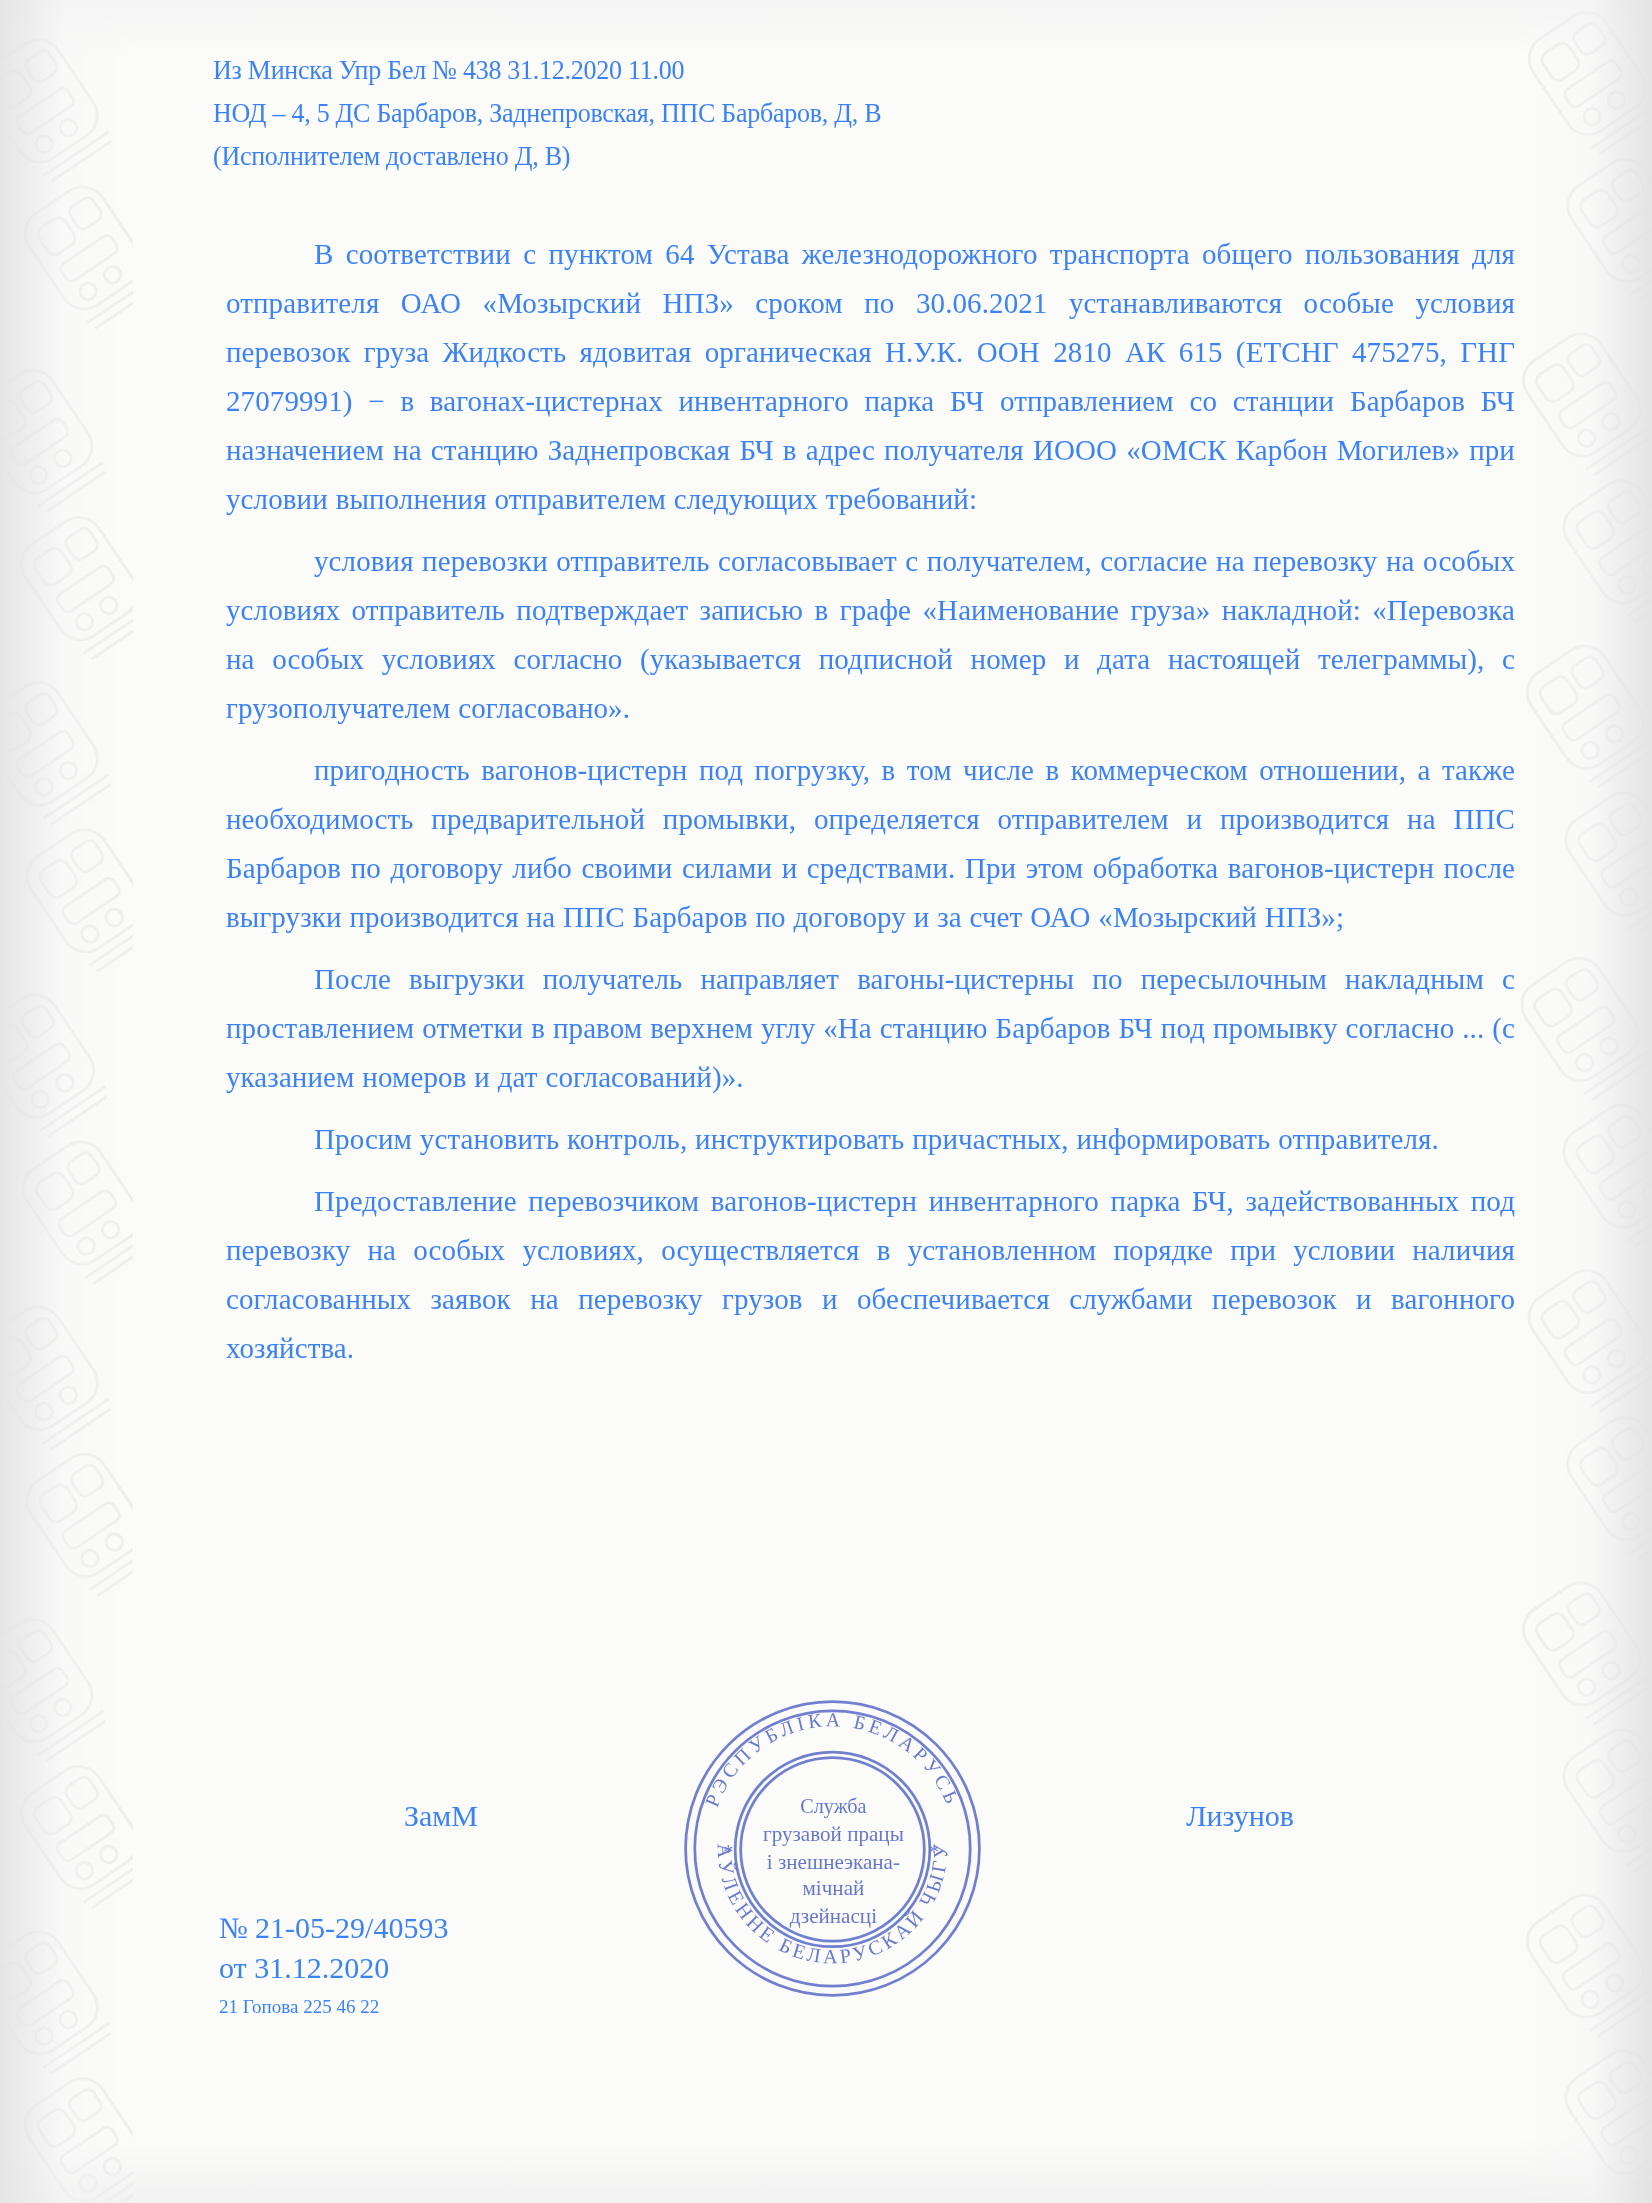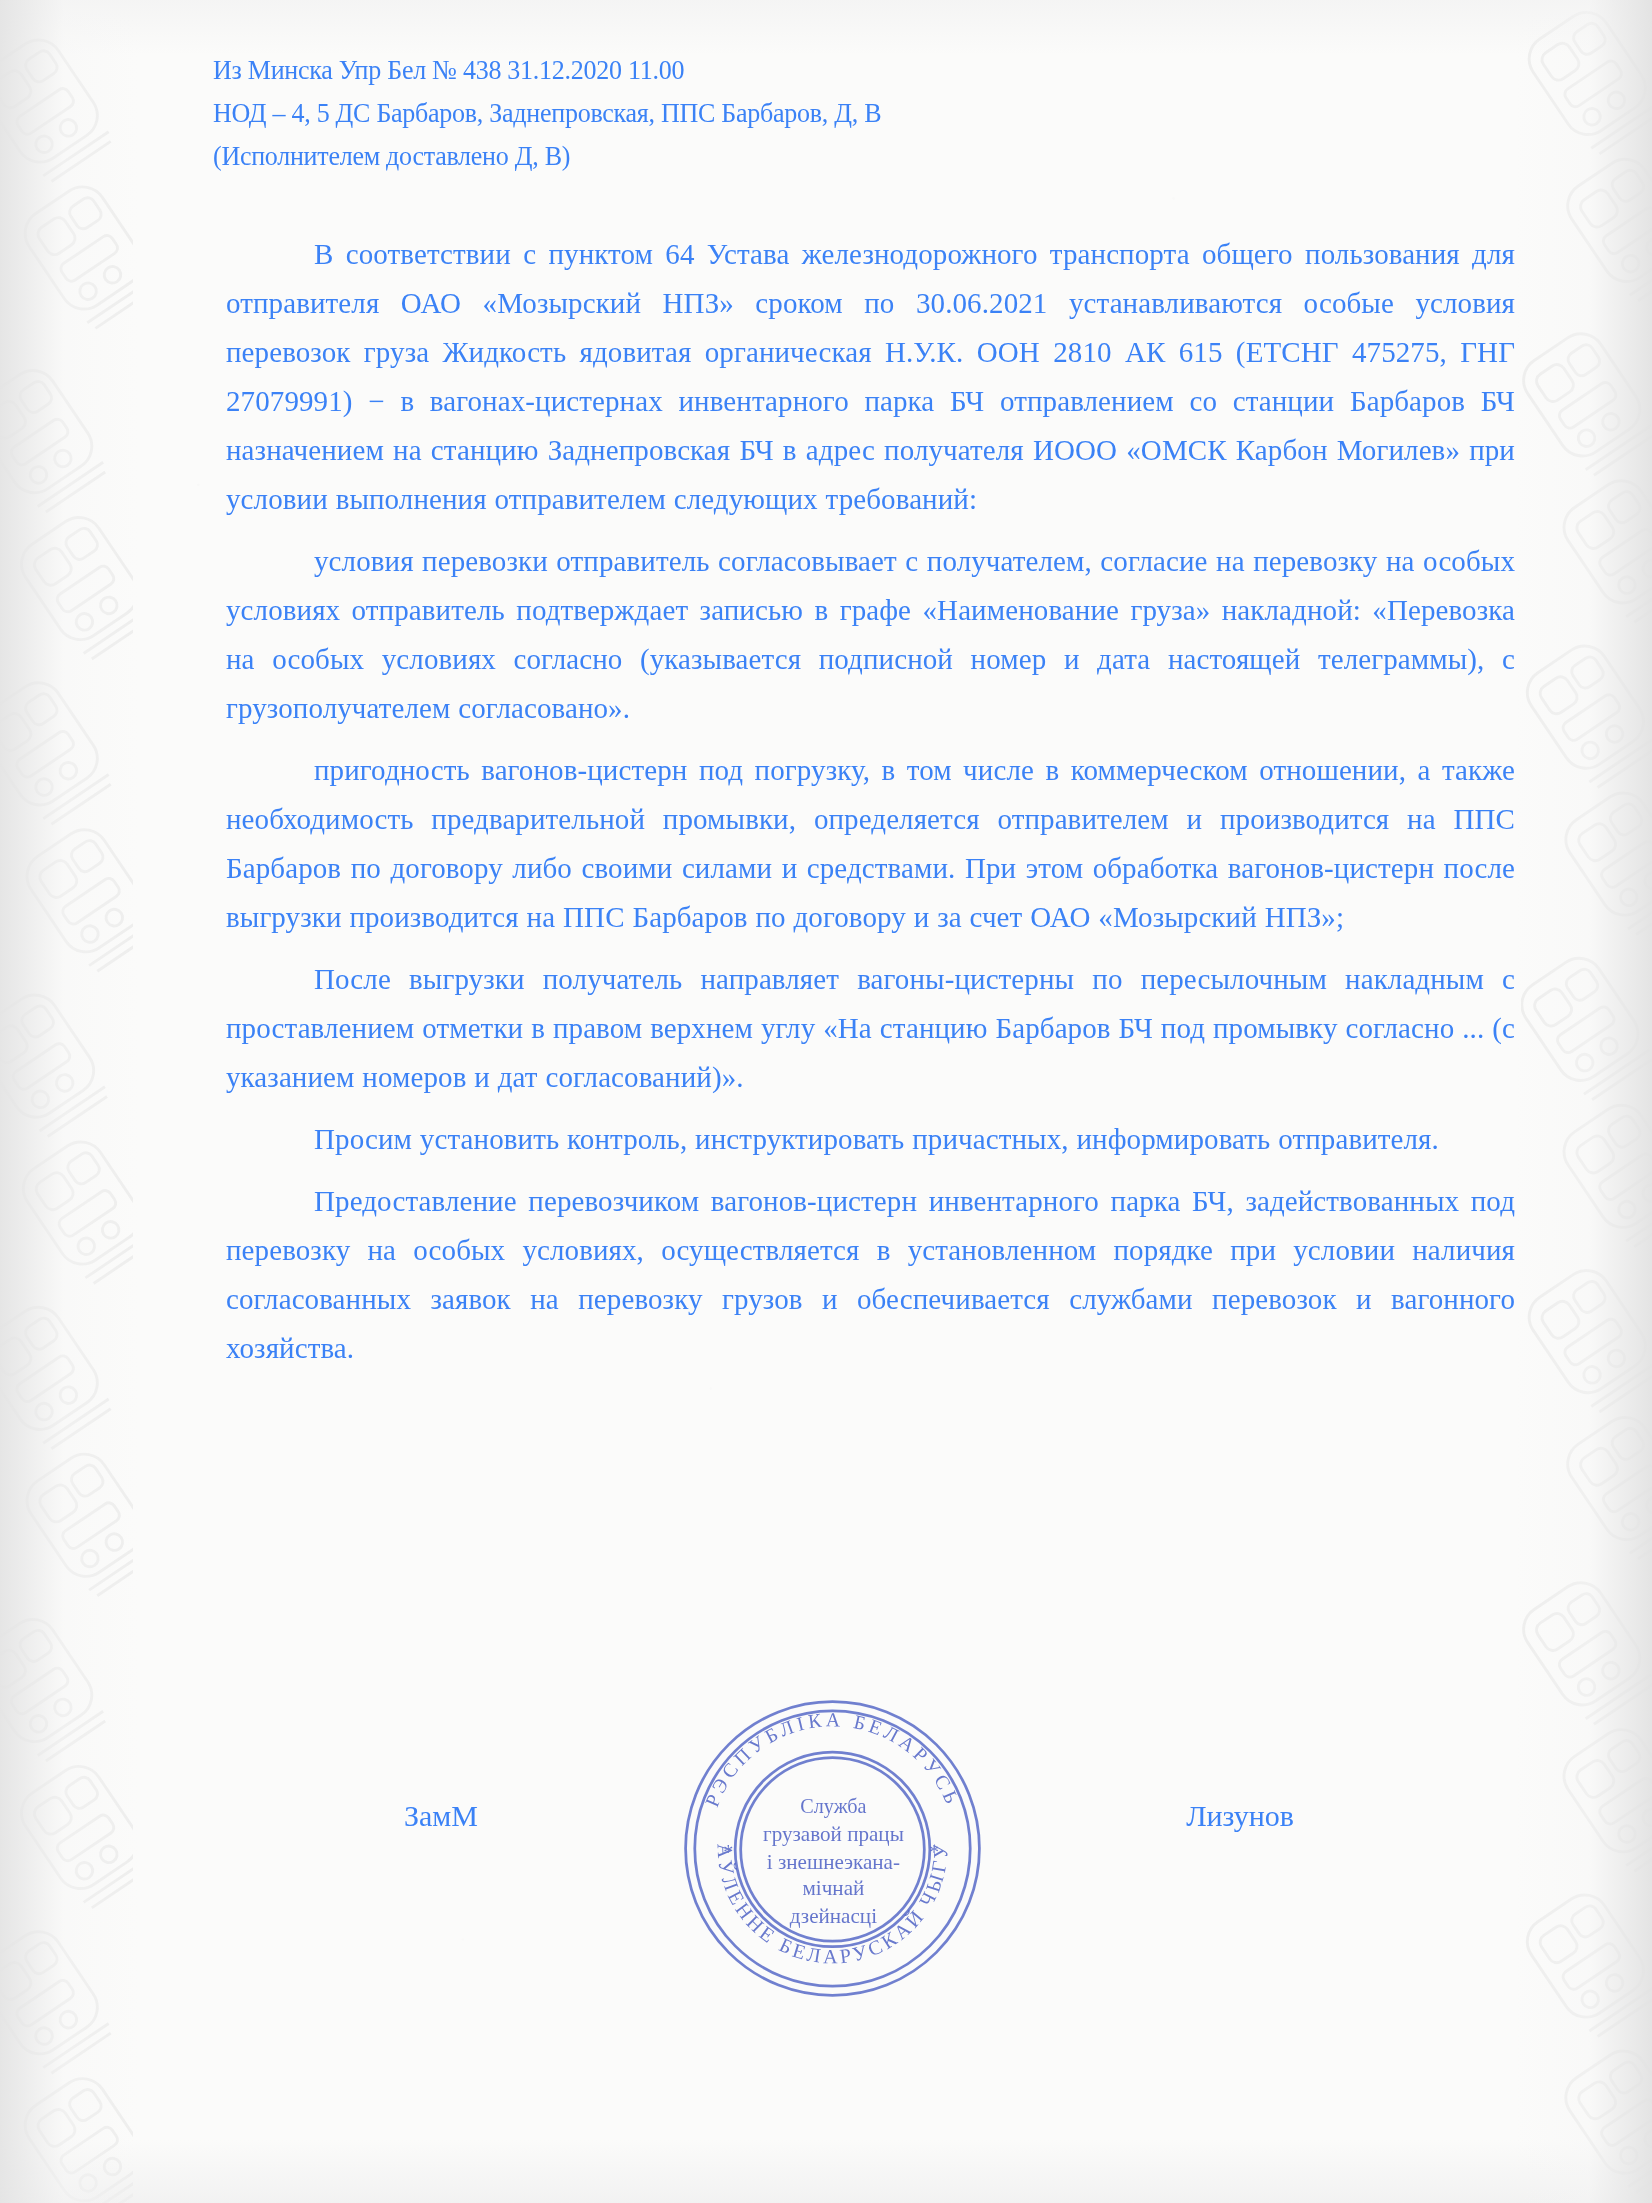--- a/index.html
+++ b/index.html
@@ -232,20 +232,25 @@
       <p class="para">После выгрузки получатель направляет вагоны-цистерны по пересылочным накладным с проставлением отметки в правом верхнем углу «На станцию Барбаров БЧ под промывку согласно ... (с указанием номеров и дат согласований)».</p>
       <p class="para">Просим установить контроль, инструктировать причастных, информировать отправителя.</p>
       <p class="para">Предоставление перевозчиком вагонов-цистерн инвентарного парка БЧ, задействованных под перевозку на особых условиях, осуществляется в установленном порядке при условии наличия согласованных заявок на перевозку грузов и обеспечивается службами перевозок и вагонного хозяйства.</p>
     </div>
 
     <div class="signature-row">
       <span class="sig-left">ЗамМ</span>
       <span class="sig-right">Лизунов</span>
     </div>
 
+    <div class="footer-block">
+      <div class="footer-num">№ 21-05-29/40593</div>
+      <div class="footer-date">от    31.12.2020</div>
+      <div class="footer-exec">21 Гопова 225 46 22</div>
+    </div>
 
   </div>
 
   <div class="stamp">
     <svg width="303" height="303" viewBox="0 0 330 330" xmlns="http://www.w3.org/2000/svg" aria-hidden="true">
       <defs>
         <path id="arcTop" d="M 32,165 A 133,133 0 0 1 298,165"></path>
         <path id="arcBottom" d="M 40,165 A 125,125 0 0 0 290,165"></path>
       </defs>
       <g fill="none" stroke="#4b5fc4" stroke-width="3" opacity=".85">

